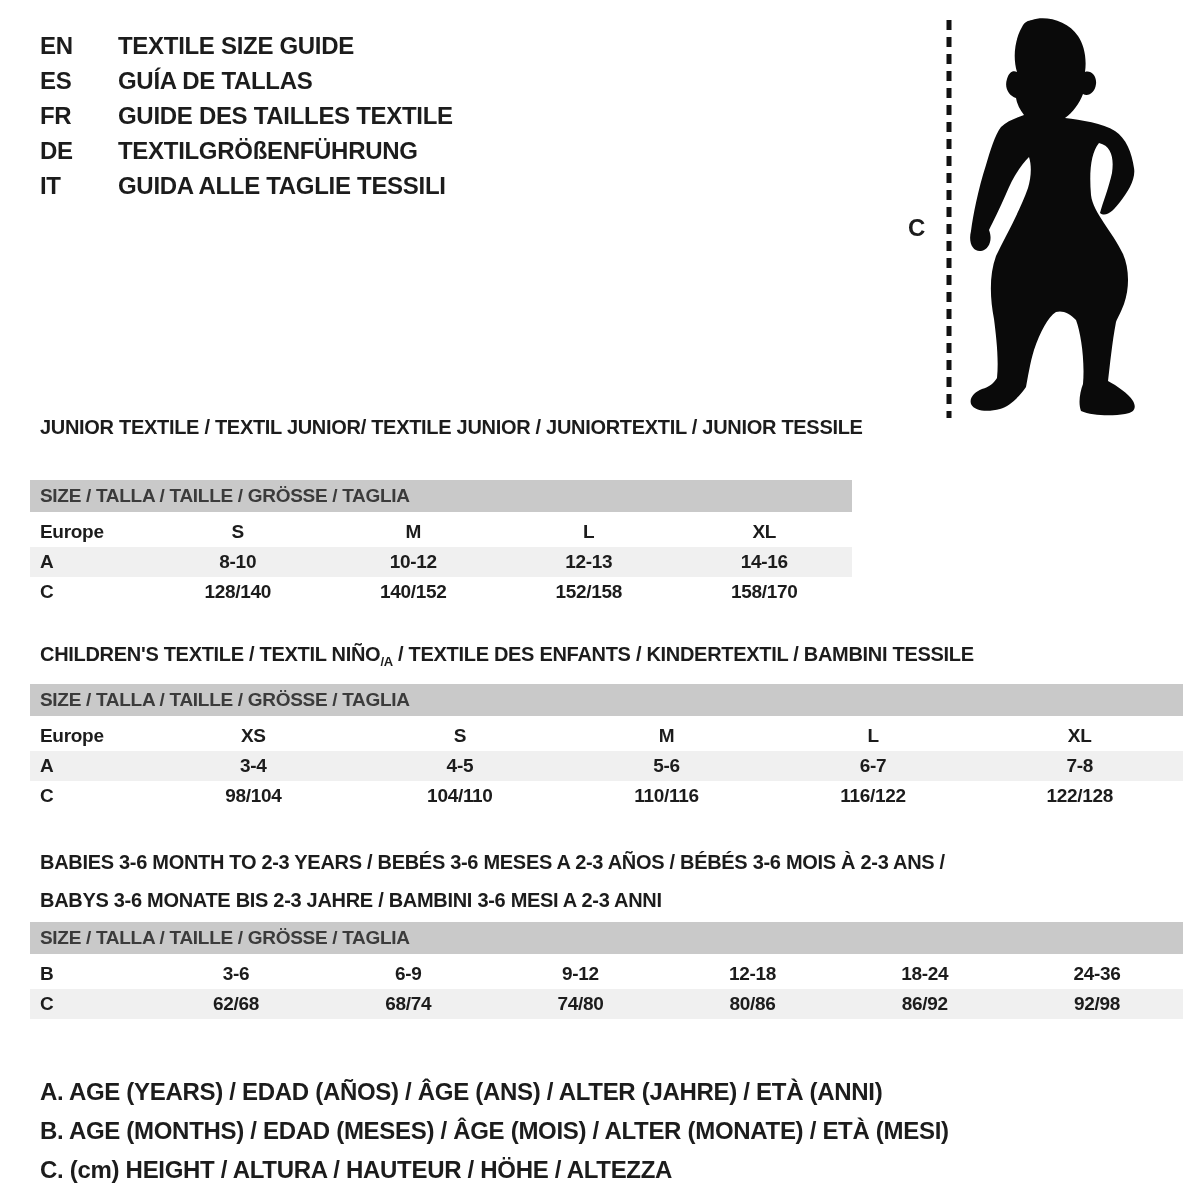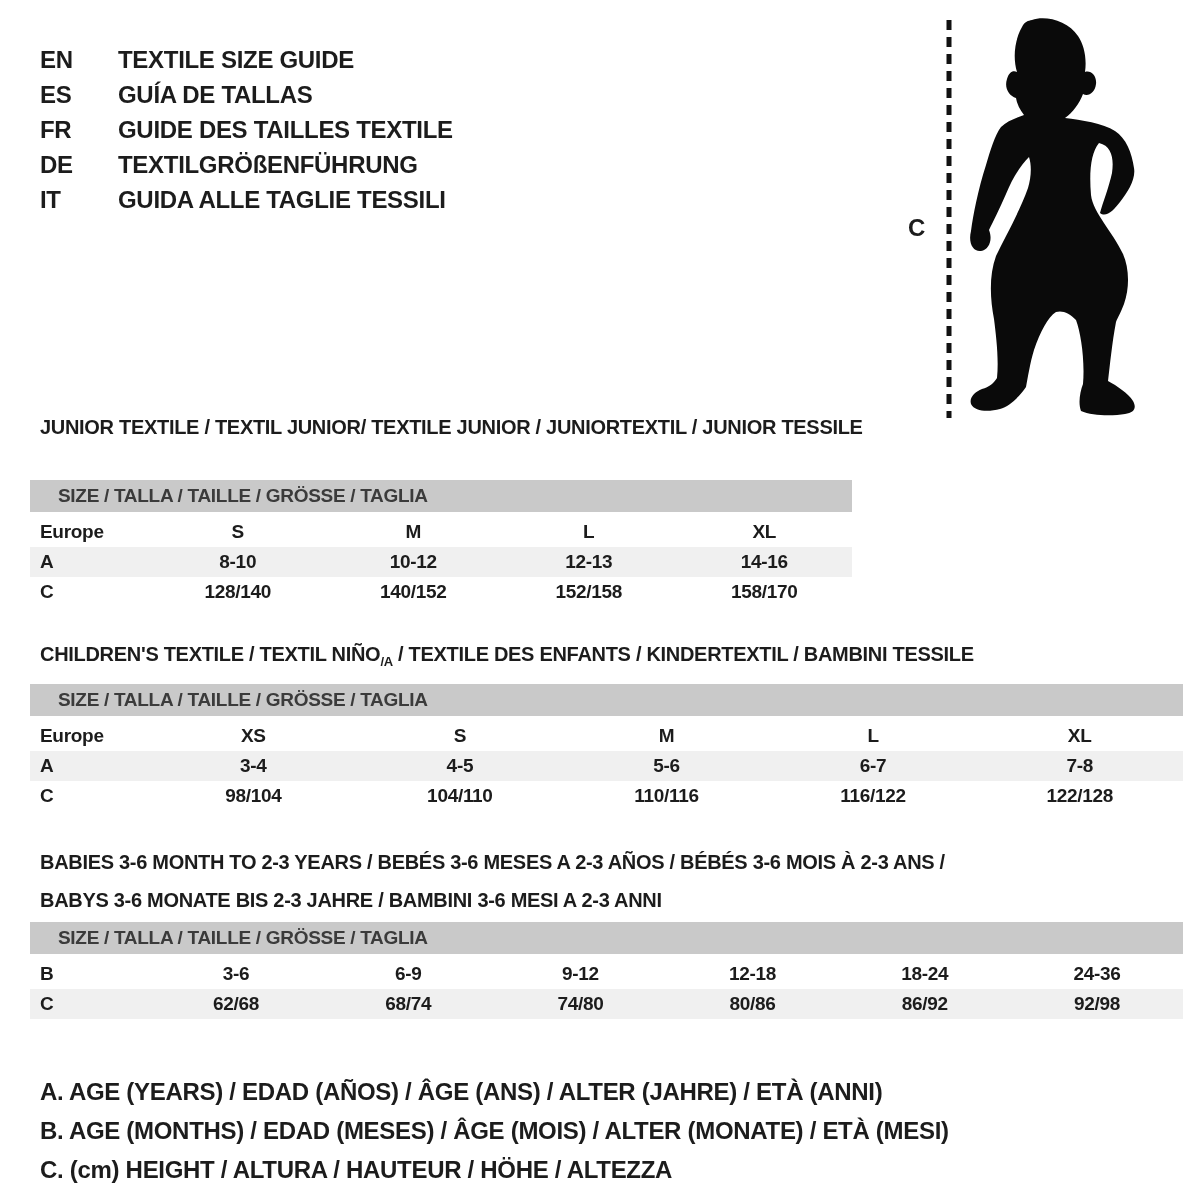--- a/index.html
+++ b/index.html
@@ -9,21 +9,21 @@
     font-family:"Liberation Sans",sans-serif;
     font-weight:bold;
     color:#1c1c1c;
     position:relative;
     overflow:hidden;
     letter-spacing:-0.3px;
   }
   .abs{position:absolute;}
 
   
-  .lang-block{left:40px;top:42px;font-size:24px;line-height:35px;}
+  .lang-block{left:40px;top:28px;font-size:24px;line-height:35px;}
   .lang-row{white-space:nowrap;}
   .lang-code{display:inline-block;width:78px;}
 
   
   .figure-svg{left:930px;top:14px;}
   .height-label{left:908px;top:214px;font-size:24px;}
 
   
   .section-title{font-size:20px;left:40px;white-space:nowrap;}
   .junior-title{top:416px;}
@@ -32,21 +32,21 @@
   .sub-a{font-size:13px;vertical-align:sub;}
 
   
   .table{left:30px;}
   .junior-table{top:480px;width:822px;}
   .children-table{top:684px;width:1153px;}
   .babies-table{top:922px;width:1153px;}
   .thead{
     height:32px;background:#c9c9c9;color:#3b3b3b;
     font-size:19px;display:flex;align-items:center;
-    padding-left:28px;box-sizing:border-box;margin-bottom:5px;
+    padding-left:10px;box-sizing:border-box;margin-bottom:5px;
   }
   .trow{display:flex;height:30px;align-items:center;font-size:19px;}
   .trow.alt{background:#f0f0f0;}
   .tlabel{width:120px;padding-left:10px;box-sizing:border-box;}
   .tcell{flex:1;text-align:center;}
 
   
   .footnotes{left:40px;top:1072px;font-size:24px;line-height:39px;}
 </style>
 </head>

